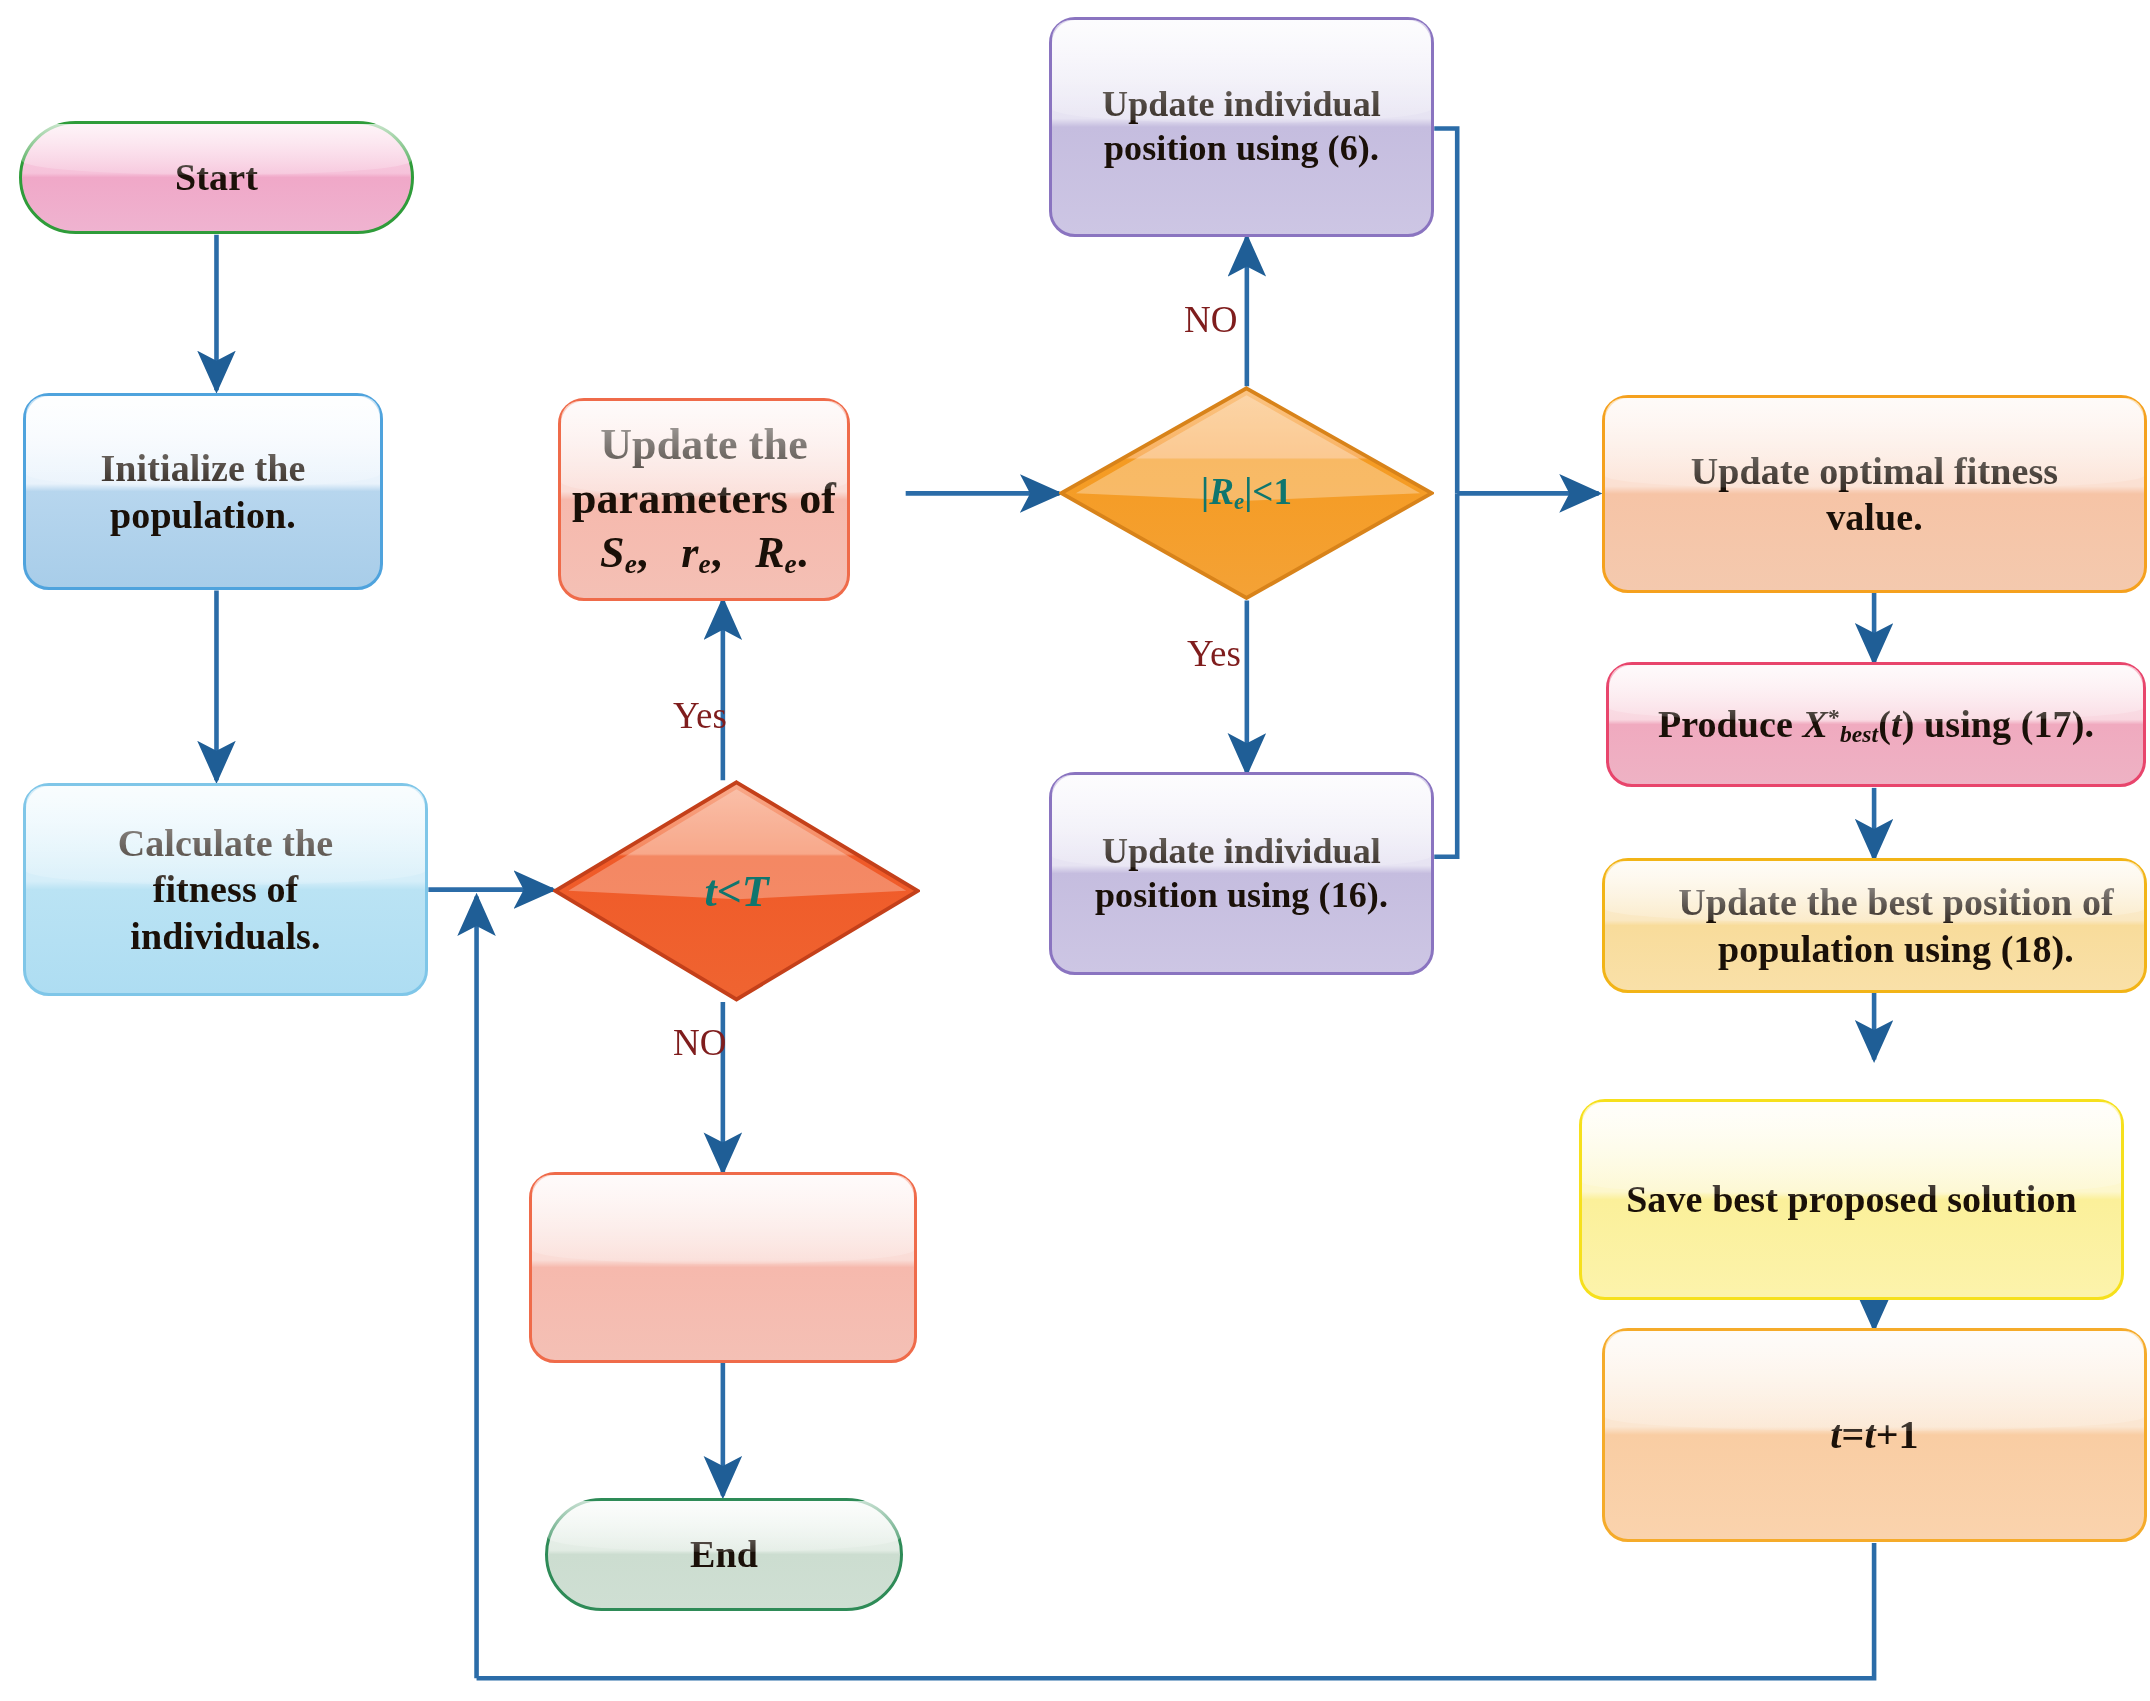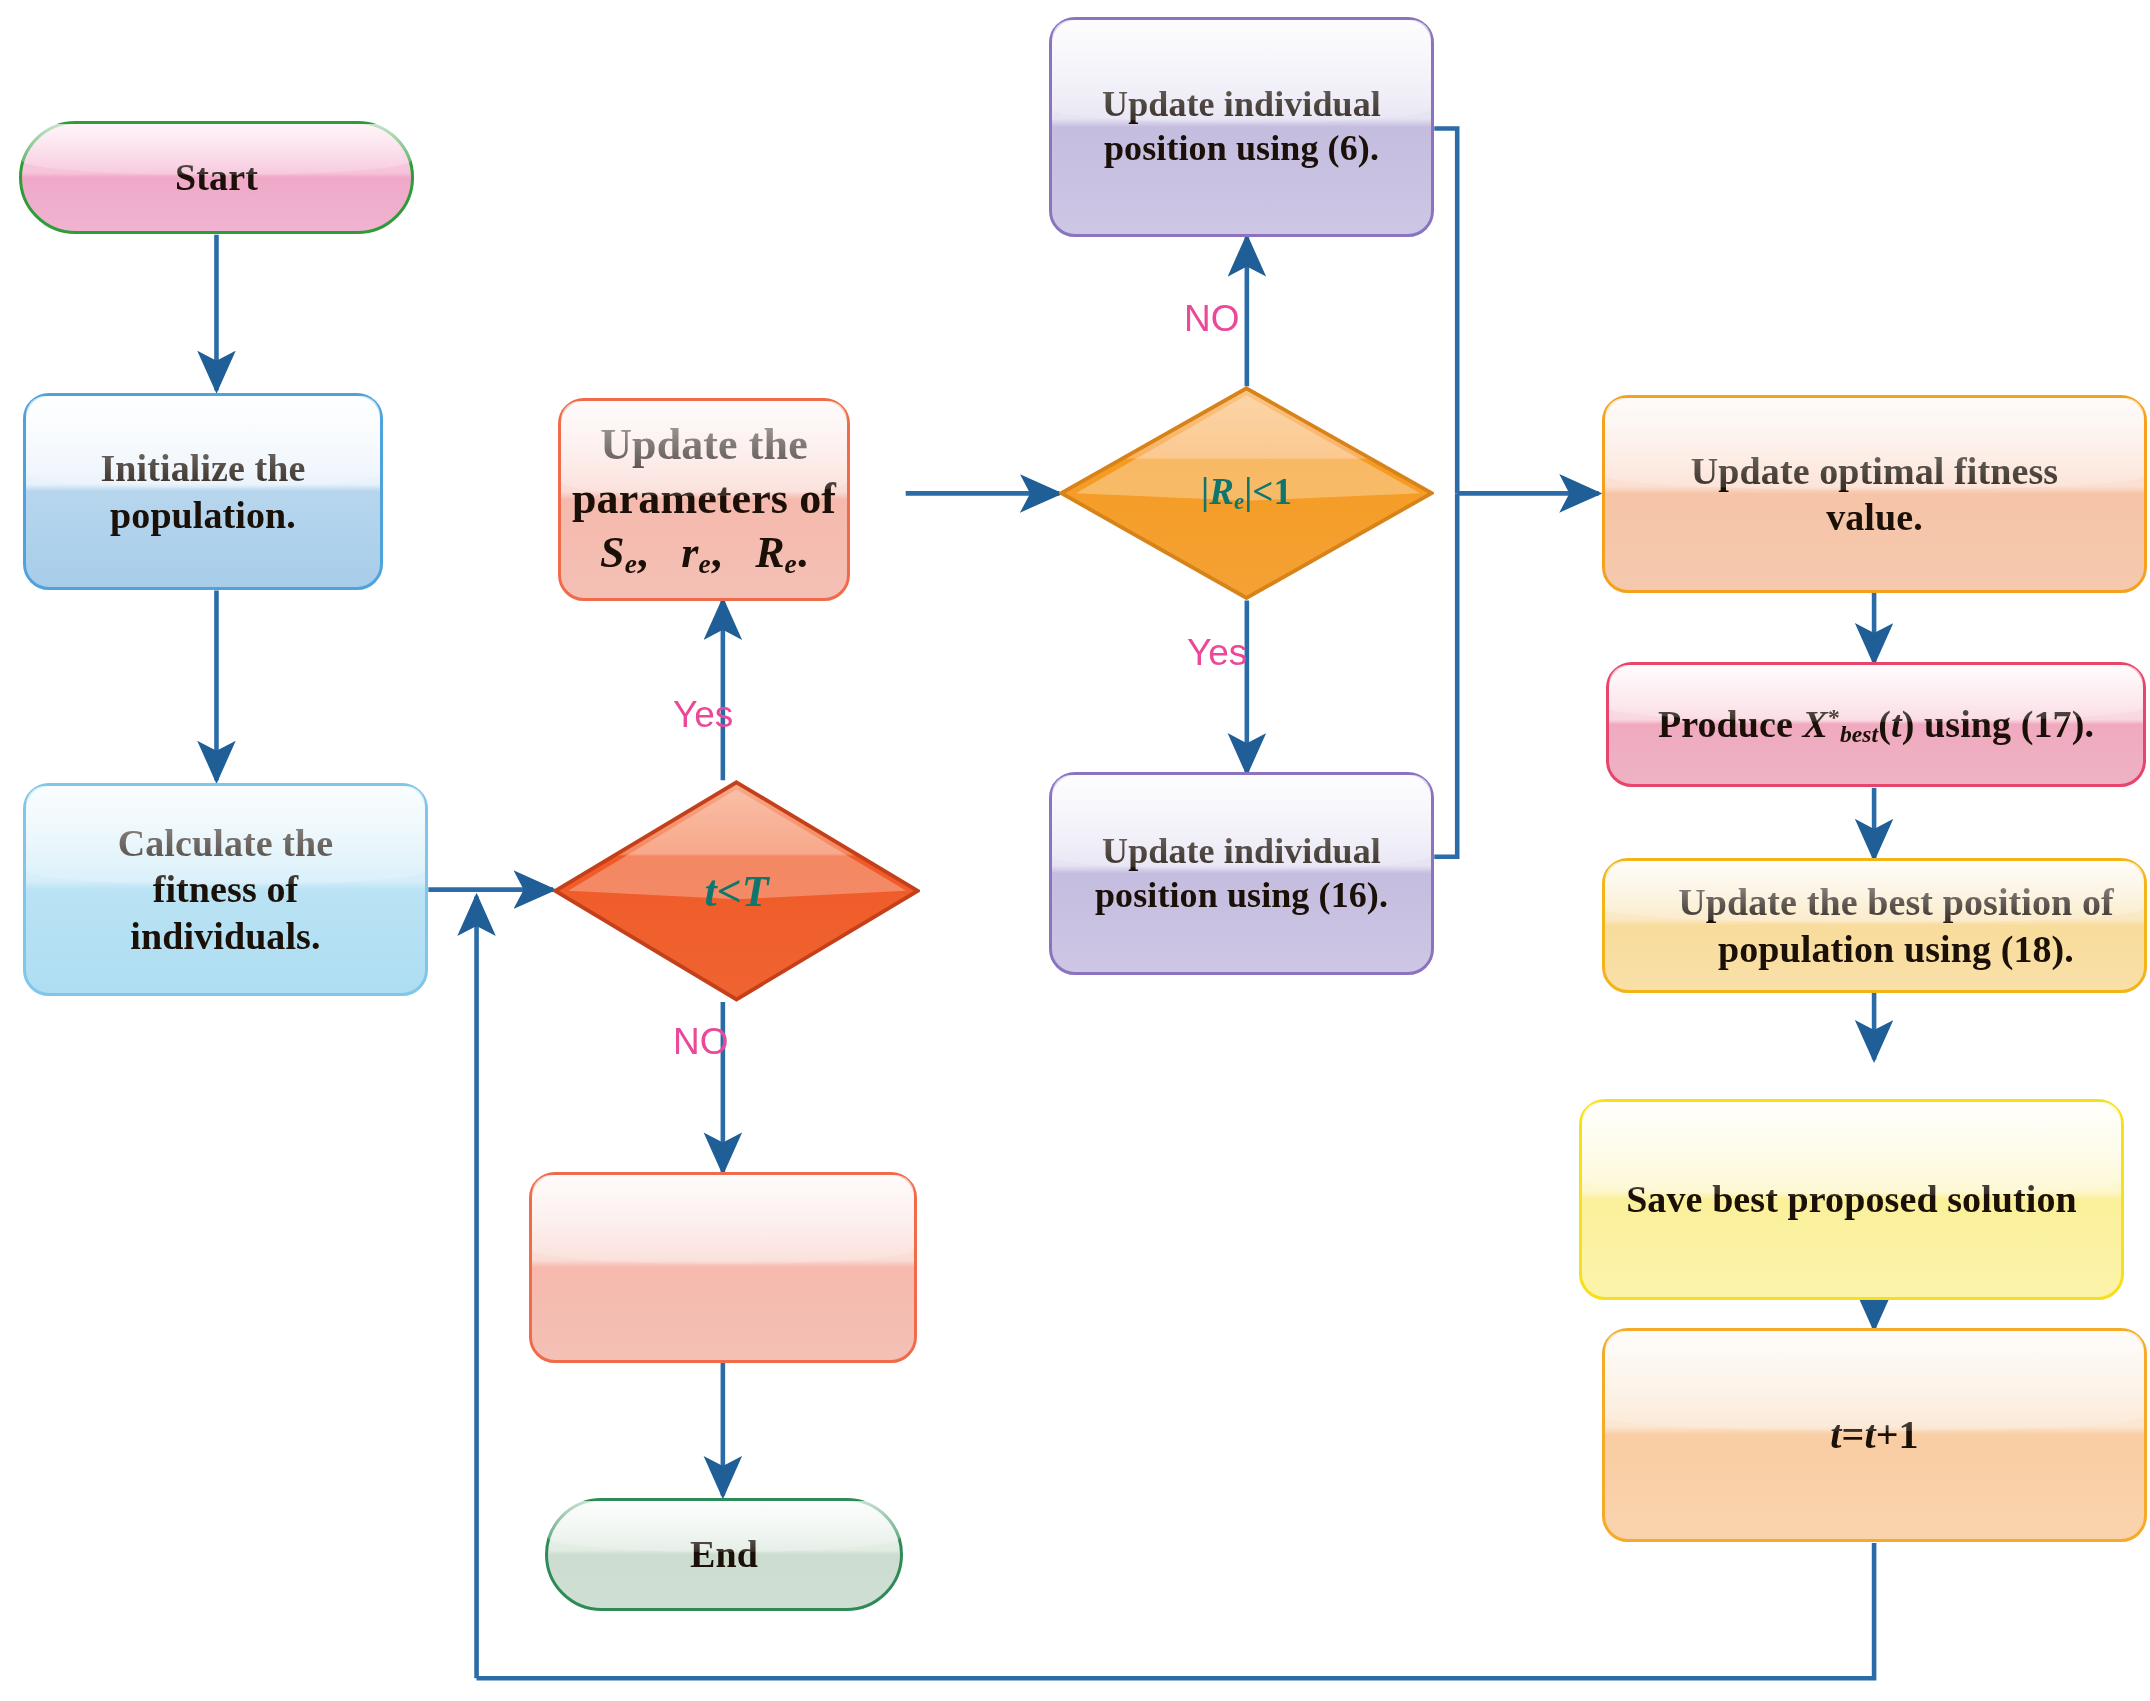--- a/index.html
+++ b/index.html
@@ -36,22 +36,22 @@
   .t-amber  {border-color:#f2b417;background:linear-gradient(180deg,#fdf4e3 0%,#fae8c2 46%,#f8dc9b 50%,#f9e0a8 100%);}
   .t-yellow {border-color:#f6e01c;background:linear-gradient(180deg,#fffdf0 0%,#fdf7cc 46%,#fbf09a 50%,#fcf3ab 100%);}
   .t-orange2{border-color:#f5ab2a;background:linear-gradient(180deg,#fdf4ea 0%,#fbe6d1 46%,#f9cda3 50%,#fad3ad 100%);}
 
   
   .diamond{position:absolute;display:flex;align-items:center;justify-content:center;
            z-index:3;}
   .diamond .dshape{position:absolute;inset:0;}
   .diamond .dlabel{position:relative;z-index:2;font-weight:700;color:#0f766e;}
 
-  .lbl{position:absolute;z-index:4;font-weight:400;color:#ec4899;
-       font-family:Liberation Sans, sans-serif;}
+  .lbl{position:absolute;z-index:4;font-weight:400;color:#7f1d1d;
+       font-family:Liberation Serif, serif;}
 
   i.it{font-style:italic;}
   sub.sb{font-size:.62em;vertical-align:-0.22em;font-style:italic;}
   sup.sp{font-size:.62em;vertical-align:.52em;}
 </style>
 </head>
 <body>
 
 <div id="canvas">
 

